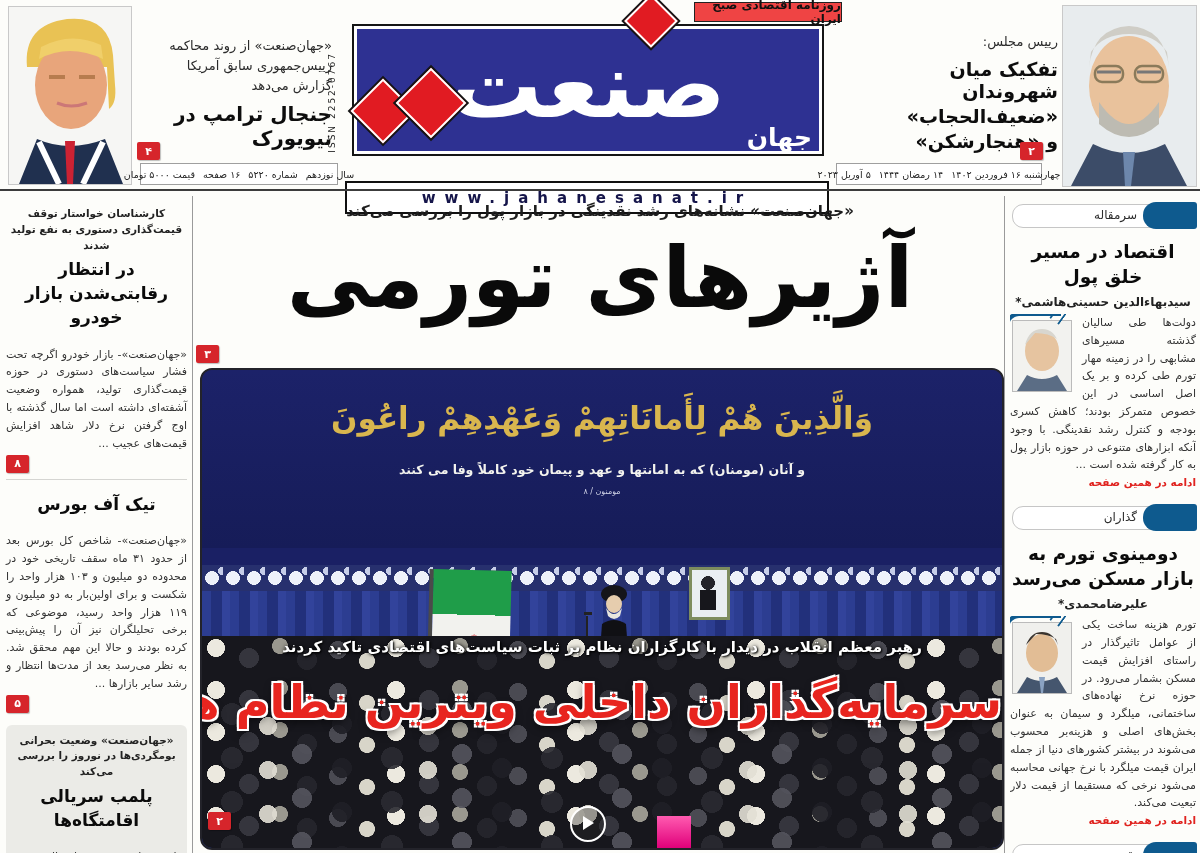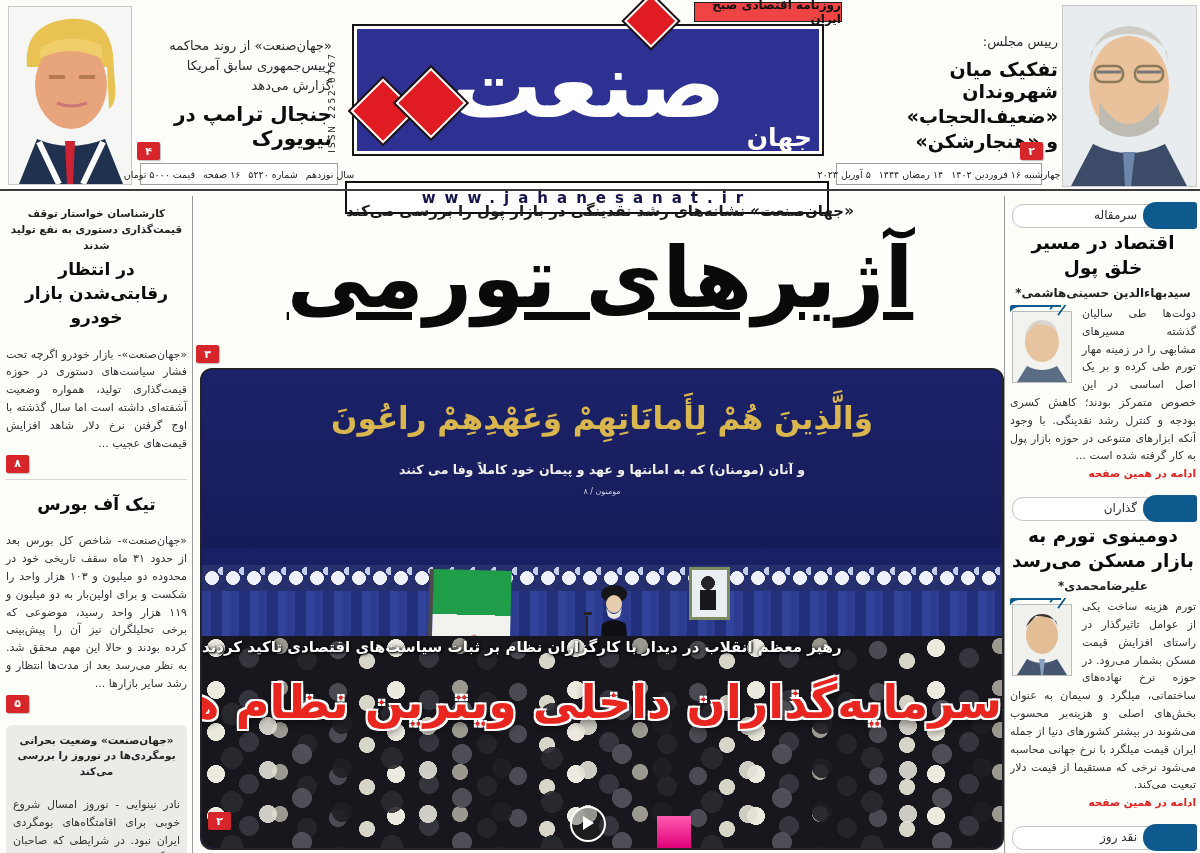--- a/index.html
+++ b/index.html
@@ -39,35 +39,35 @@
   .art-head{font-size:17px;font-weight:bold;color:#0b0b0b;text-align:center;line-height:1.4;margin-top:5px;}
   .art-body{font-size:11px;line-height:1.62;color:#333;text-align:justify;margin-top:16px;}
   .article{position:relative;padding-bottom:20px;}
   .article .badge{left:0;bottom:0;}
   .graybox{background:#ebebe7;border-radius:6px;padding:8px 7px 22px 7px;margin-top:12px;}
   .tabbar{position:relative;height:22px;border:1.5px solid #c6c6c6;border-radius:11px;background:#fff;
           margin:0 0 0 2px;}
   .tabbar .tabblue{position:absolute;right:-2px;top:-3px;width:54px;height:27px;background:#0e5a8e;
           border-radius:13px 3px 3px 13px;}
   .tabbar .tablabel{position:absolute;right:58px;top:3px;font-size:12px;color:#2c2c2c;}
-  .sec-head{font-size:18.5px;font-weight:bold;text-align:center;color:#0b0b0b;line-height:1.35;margin-top:3px;}
+  .sec-head{font-size:18.5px;font-weight:bold;text-align:center;color:#0b0b0b;line-height:1.35;margin-top:12px;}
   .sec-byline{font-size:12px;font-weight:bold;text-align:center;color:#222;margin-top:5px;}
   .sec-body{font-size:11px;line-height:1.62;color:#333;text-align:justify;margin-top:5px;overflow:hidden;}
   .continue{font-size:10.5px;font-weight:bold;color:#e0231f;margin-top:2px;}
   .author-photo{float:left;width:58px;height:70px;margin:6px 10px 2px 2px;position:relative;
                 border:1px solid #bbb;background:#f4f4f1;}
   .author-photo .bracket{position:absolute;top:-9px;left:-8px;width:52px;height:58px;
                 border-top:4px solid #0e5a8e;border-left:4px solid #0e5a8e;border-radius:14px 0 0 0;}
   .author-photo .clipmark{position:absolute;top:-15px;left:40px;width:8px;height:15px;border:2.5px solid #0e5a8e;
                 border-bottom:none;border-radius:5px 5px 0 0;transform:rotate(36deg);}
   
   .center-kicker{position:absolute;left:200px;top:202px;width:800px;text-align:center;font-size:15px;
                  font-weight:600;color:#1d1d1d;}
   .main-headline{position:absolute;left:196px;top:218px;width:808px;text-align:center;font-size:84px;
-                 font-weight:900;color:#0a0a0a;line-height:1.45;letter-spacing:-1px;text-decoration:underline;}
+                 font-weight:900;color:#0a0a0a;line-height:1.45;letter-spacing:-1px;}
   
   .photo-frame{position:absolute;left:200px;top:368px;width:800px;height:478px;border:2.5px solid #23232a;
                border-radius:12px;overflow:hidden;background:#1a2064;}
   .banner{position:absolute;top:0;left:0;right:0;height:178px;background:linear-gradient(180deg,#1c2269,#161c58);
           text-align:center;}
   .banner .verse{margin-top:30px;font-size:31px;color:#d9b64e;font-weight:bold;letter-spacing:2px;}
   .banner .translation{margin-top:26px;font-size:12.5px;color:#f3f3ee;font-weight:bold;}
   .banner .source{margin-top:10px;font-size:8px;color:#cfd2e6;}
   .lace{position:absolute;top:195px;left:0;right:0;height:26px;background-color:#27306e;
         background-image:radial-gradient(circle 7px at 10px 13px,#eef1fa 98%,transparent),
@@ -94,21 +94,21 @@
           radial-gradient(circle 9px at 136px 14px,#4a4a52 98%,transparent),
           radial-gradient(circle 8px at 165px 25px,#d8d5c9 98%,transparent);
         background-size:180px 42px;}
   .crowd2{position:absolute;left:0;right:0;bottom:0;height:150px;opacity:.9;
         background-image:
           radial-gradient(circle 11px at 30px 16px,#2a2a31 98%,transparent),
           radial-gradient(circle 9px at 66px 28px,#e3e0d5 98%,transparent),
           radial-gradient(circle 10px at 100px 12px,#55555e 98%,transparent),
           radial-gradient(circle 10px at 140px 26px,#1f1f26 98%,transparent);
         background-size:160px 44px;}
-  .photo-caption{position:absolute;left:0;top:268px;width:100%;text-align:left;font-size:15px;font-weight:bold;
+  .photo-caption{position:absolute;left:0;top:268px;width:100%;text-align:center;font-size:15px;font-weight:bold;
         color:#fff;text-shadow:0 0 4px #000,1px 1px 2px #000;z-index:4;}
   .photo-headline{position:absolute;left:0;top:296px;width:100%;text-align:center;font-size:46px;font-weight:900;
         color:#e8251f;white-space:nowrap;z-index:4;line-height:1.6;
         text-shadow:-2px -2px 0 #fff,2px -2px 0 #fff,-2px 2px 0 #fff,2px 2px 0 #fff,0 4px 8px rgba(0,0,0,.55);}
   .play-btn{position:absolute;left:368px;top:436px;width:32px;height:32px;border:2.5px solid #fff;border-radius:50%;
         background:rgba(40,40,40,.35);z-index:4;}
   .play-btn::after{content:'';position:absolute;left:11px;top:8px;border-left:11px solid #fff;
         border-top:7px solid transparent;border-bottom:7px solid transparent;}
   .pink-bar{position:absolute;left:455px;top:446px;width:34px;height:32px;z-index:4;
         background:linear-gradient(180deg,#ff5bb0,#e0007a);}
@@ -225,20 +225,21 @@
       <div class="art-body">«جهان‌صنعت»- بازار خودرو اگرچه تحت فشار سیاست‌های دستوری در حوزه قیمت‌گذاری تولید، همواره وضعیت آشفته‌ای داشته است اما سال گذشته با اوج گرفتن نرخ دلار شاهد افزایش قیمت‌های عجیب ...</div>
       <div class="badge">۸</div>
     </div>
     <div class="article" style="margin-top:6px;border-top:1px solid #d5d5d2;padding-top:8px;">
       <div class="art-head">تیک آف بورس</div>
       <div class="art-body">«جهان‌صنعت»- شاخص کل بورس بعد از حدود ۳۱ ماه سقف تاریخی خود در محدوده دو میلیون و ۱۰۳ هزار واحد را شکست و برای اولین‌بار به دو میلیون و ۱۱۹ هزار واحد رسید، موضوعی که برخی تحلیلگران نیز آن را پیش‌بینی کرده بودند و حالا این مهم محقق شد. به نظر می‌رسد بعد از مدت‌ها انتظار و رشد سایر بازارها ...</div>
       <div class="badge">۵</div>
     </div>
     <div class="article graybox">
       <div class="art-kicker">«جهان‌صنعت» وضعیت بحرانی بومگردی‌ها در نوروز را بررسی می‌کند</div>
+      <div class="art-head">پلمب سریالی اقامتگاه‌ها</div>
       <div class="art-body">نادر نینوایی - نوروز امسال شروع خوبی برای اقامتگاه‌های بومگردی ایران نبود. در شرایطی که صاحبان بومگردی‌ها توقع داشتند پس از رکود سه ساله ناشی از همه‌گیری کرونا و نیز ناآرامی‌های اجتماعی، در ایام نوروز بخشی از زیان چند ساله ...</div>
 
     </div>
 
   </aside>
 
   <aside class="right-col">
 
     <div style="margin-top:8px;">
       <div class="tabbar">

